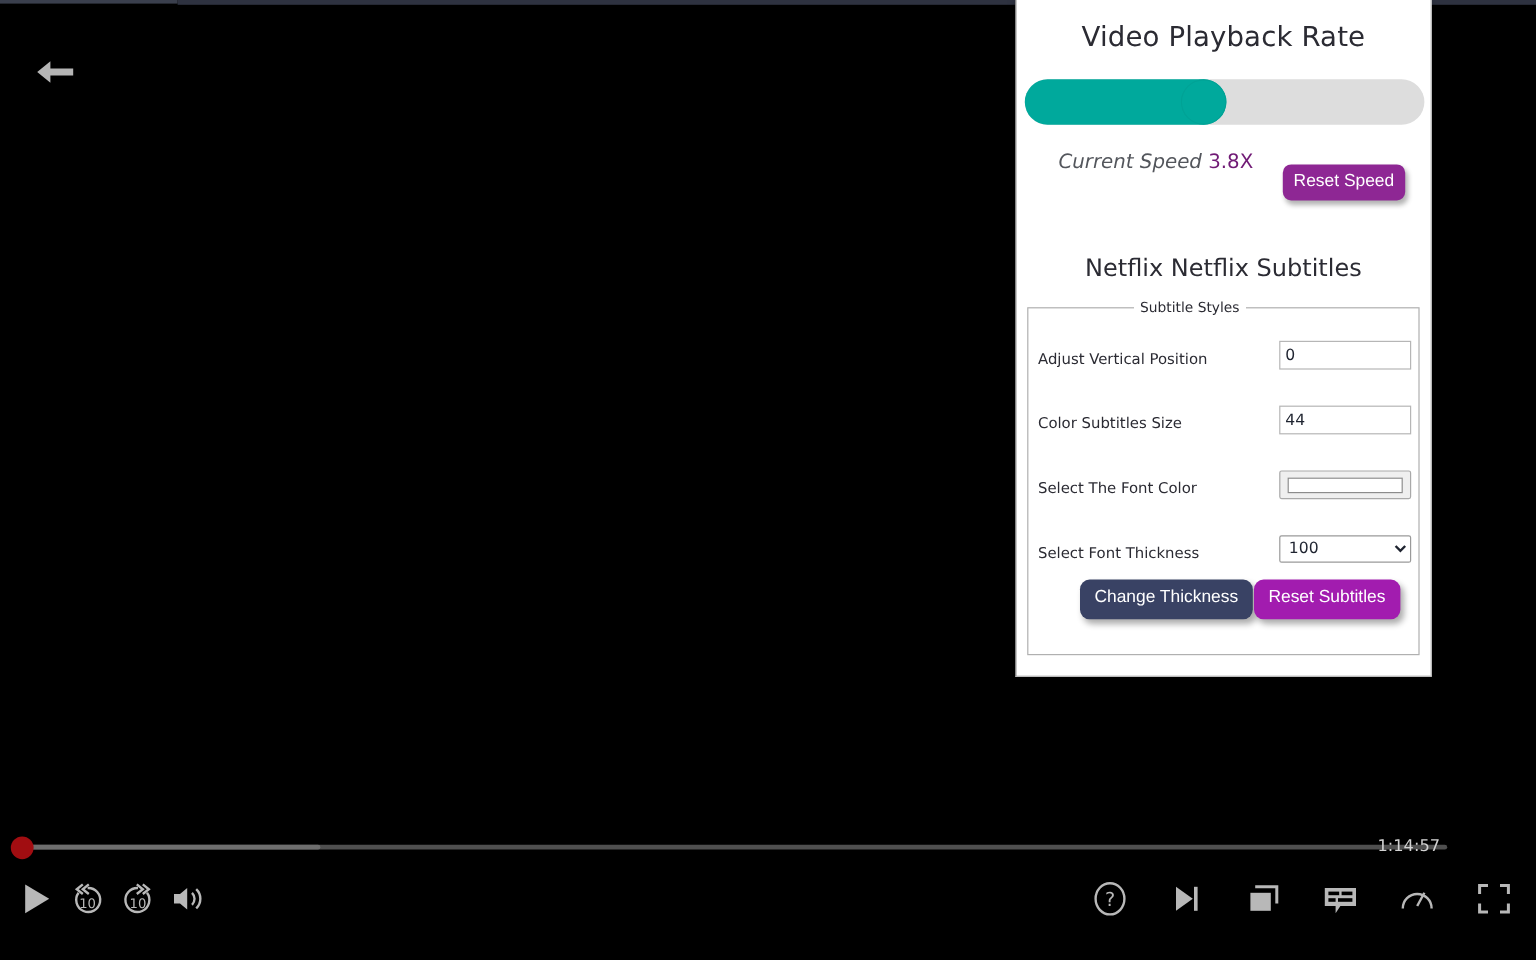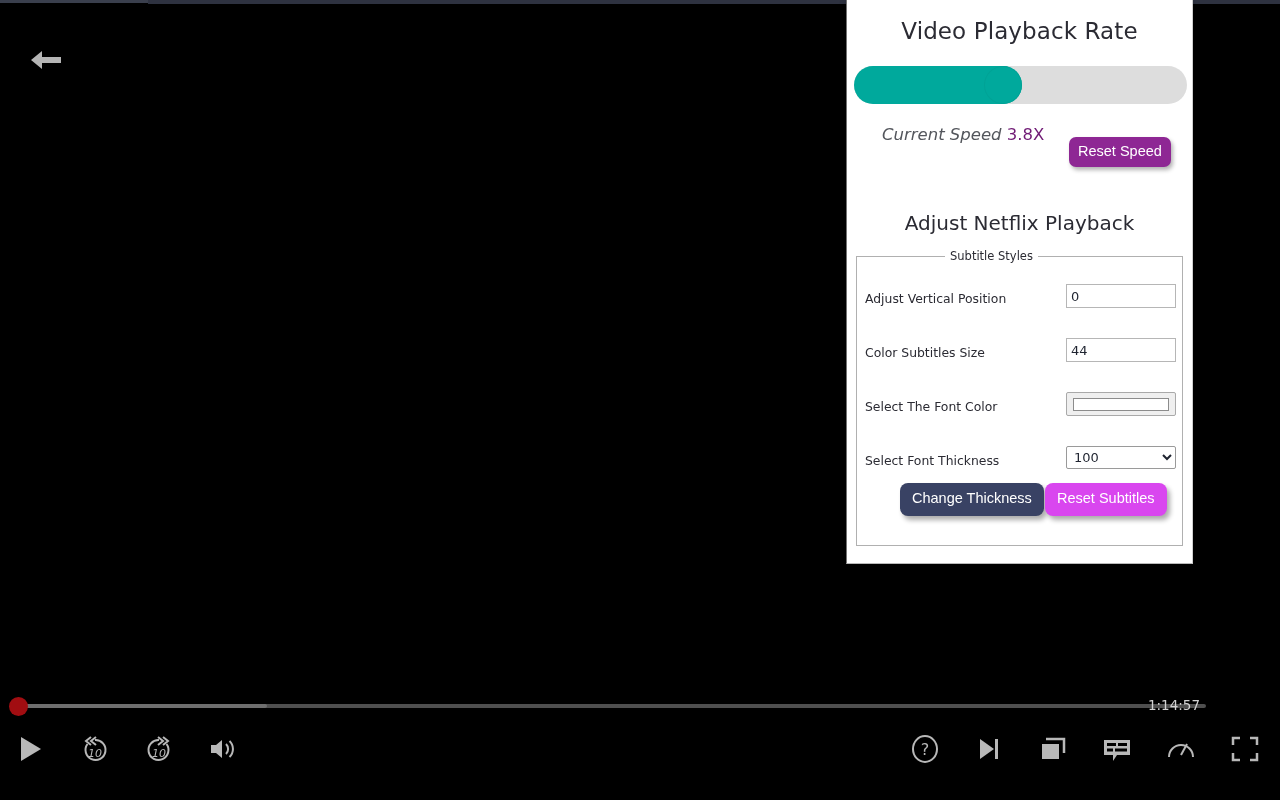--- a/index.html
+++ b/index.html
@@ -194,21 +194,21 @@
     border-radius: 8px;
     padding: 8px 12px 10px 12px;
     font-family: "Liberation Sans", sans-serif;
     font-size: 14.5px;
     line-height: 1;
     cursor: pointer;
     box-shadow: 3px 4px 5px rgba(0,0,0,.33);
   }
   .btn-reset-subs {
     position: absolute; left: 188px; top: 0;
-    background: #d946ef;
+    background: #a21caf;
     color: #ffffff;
     border: none;
     border-radius: 8px;
     padding: 8px 12px 10px 12px;
     font-family: "Liberation Sans", sans-serif;
     font-size: 14.5px;
     line-height: 1;
     cursor: pointer;
     box-shadow: 3px 4px 5px rgba(0,0,0,.33);
   }
@@ -241,21 +241,21 @@
   .time-label {
     position: absolute; right: 20px; top: 3px;
     color: #d2d2d2;
     font-size: 13.5px;
     font-family: "DejaVu Sans", sans-serif;
   }
 
   .controls {
     position: absolute; left: 0; bottom: 18px; width: 1280px; height: 56px;
   }
-  .ctrl-left { position: absolute; left: 10px; top: 0; display: flex; gap: 22px; align-items: flex-end; font-style: italic; }
+  .ctrl-left { position: absolute; left: 10px; top: 0; display: flex; align-items: flex-end; }
   .ctrl-right { position: absolute; right: 14px; top: 0; display: flex; gap: 22px; align-items: center; }
   .ctrl-btn {
     width: 42px; height: 46px;
     display: flex; align-items: center; justify-content: center;
     cursor: pointer;
   }
   .ctrl-btn svg { display: block; }
 </style>
 </head>
 <body>
@@ -281,21 +281,21 @@
       <div class="slider-track"></div>
       <div class="slider-fill" style="width: 167.8px;"></div>
       <div class="slider-thumb" style="left: 129.8px;"></div>
     </div>
 
     <div class="speed-row">
       <div class="speed-label"><span>Current Speed </span><b>3.8X</b></div>
       <button class="btn-reset-speed">Reset Speed</button>
     </div>
 
-    <div class="sub-title">Adjust Netflix Playback</div>
+    <div class="sub-title">Netflix Netflix Subtitles</div>
 
     <fieldset class="sub-fieldset">
       <legend>Subtitle Styles</legend>
 
       <div class="field-row">
         <div class="field-label">Adjust Vertical Position</div>
         <div class="field-ctrl">
           <input class="txt" type="text" value="0" style="">
         </div>
       </div>

